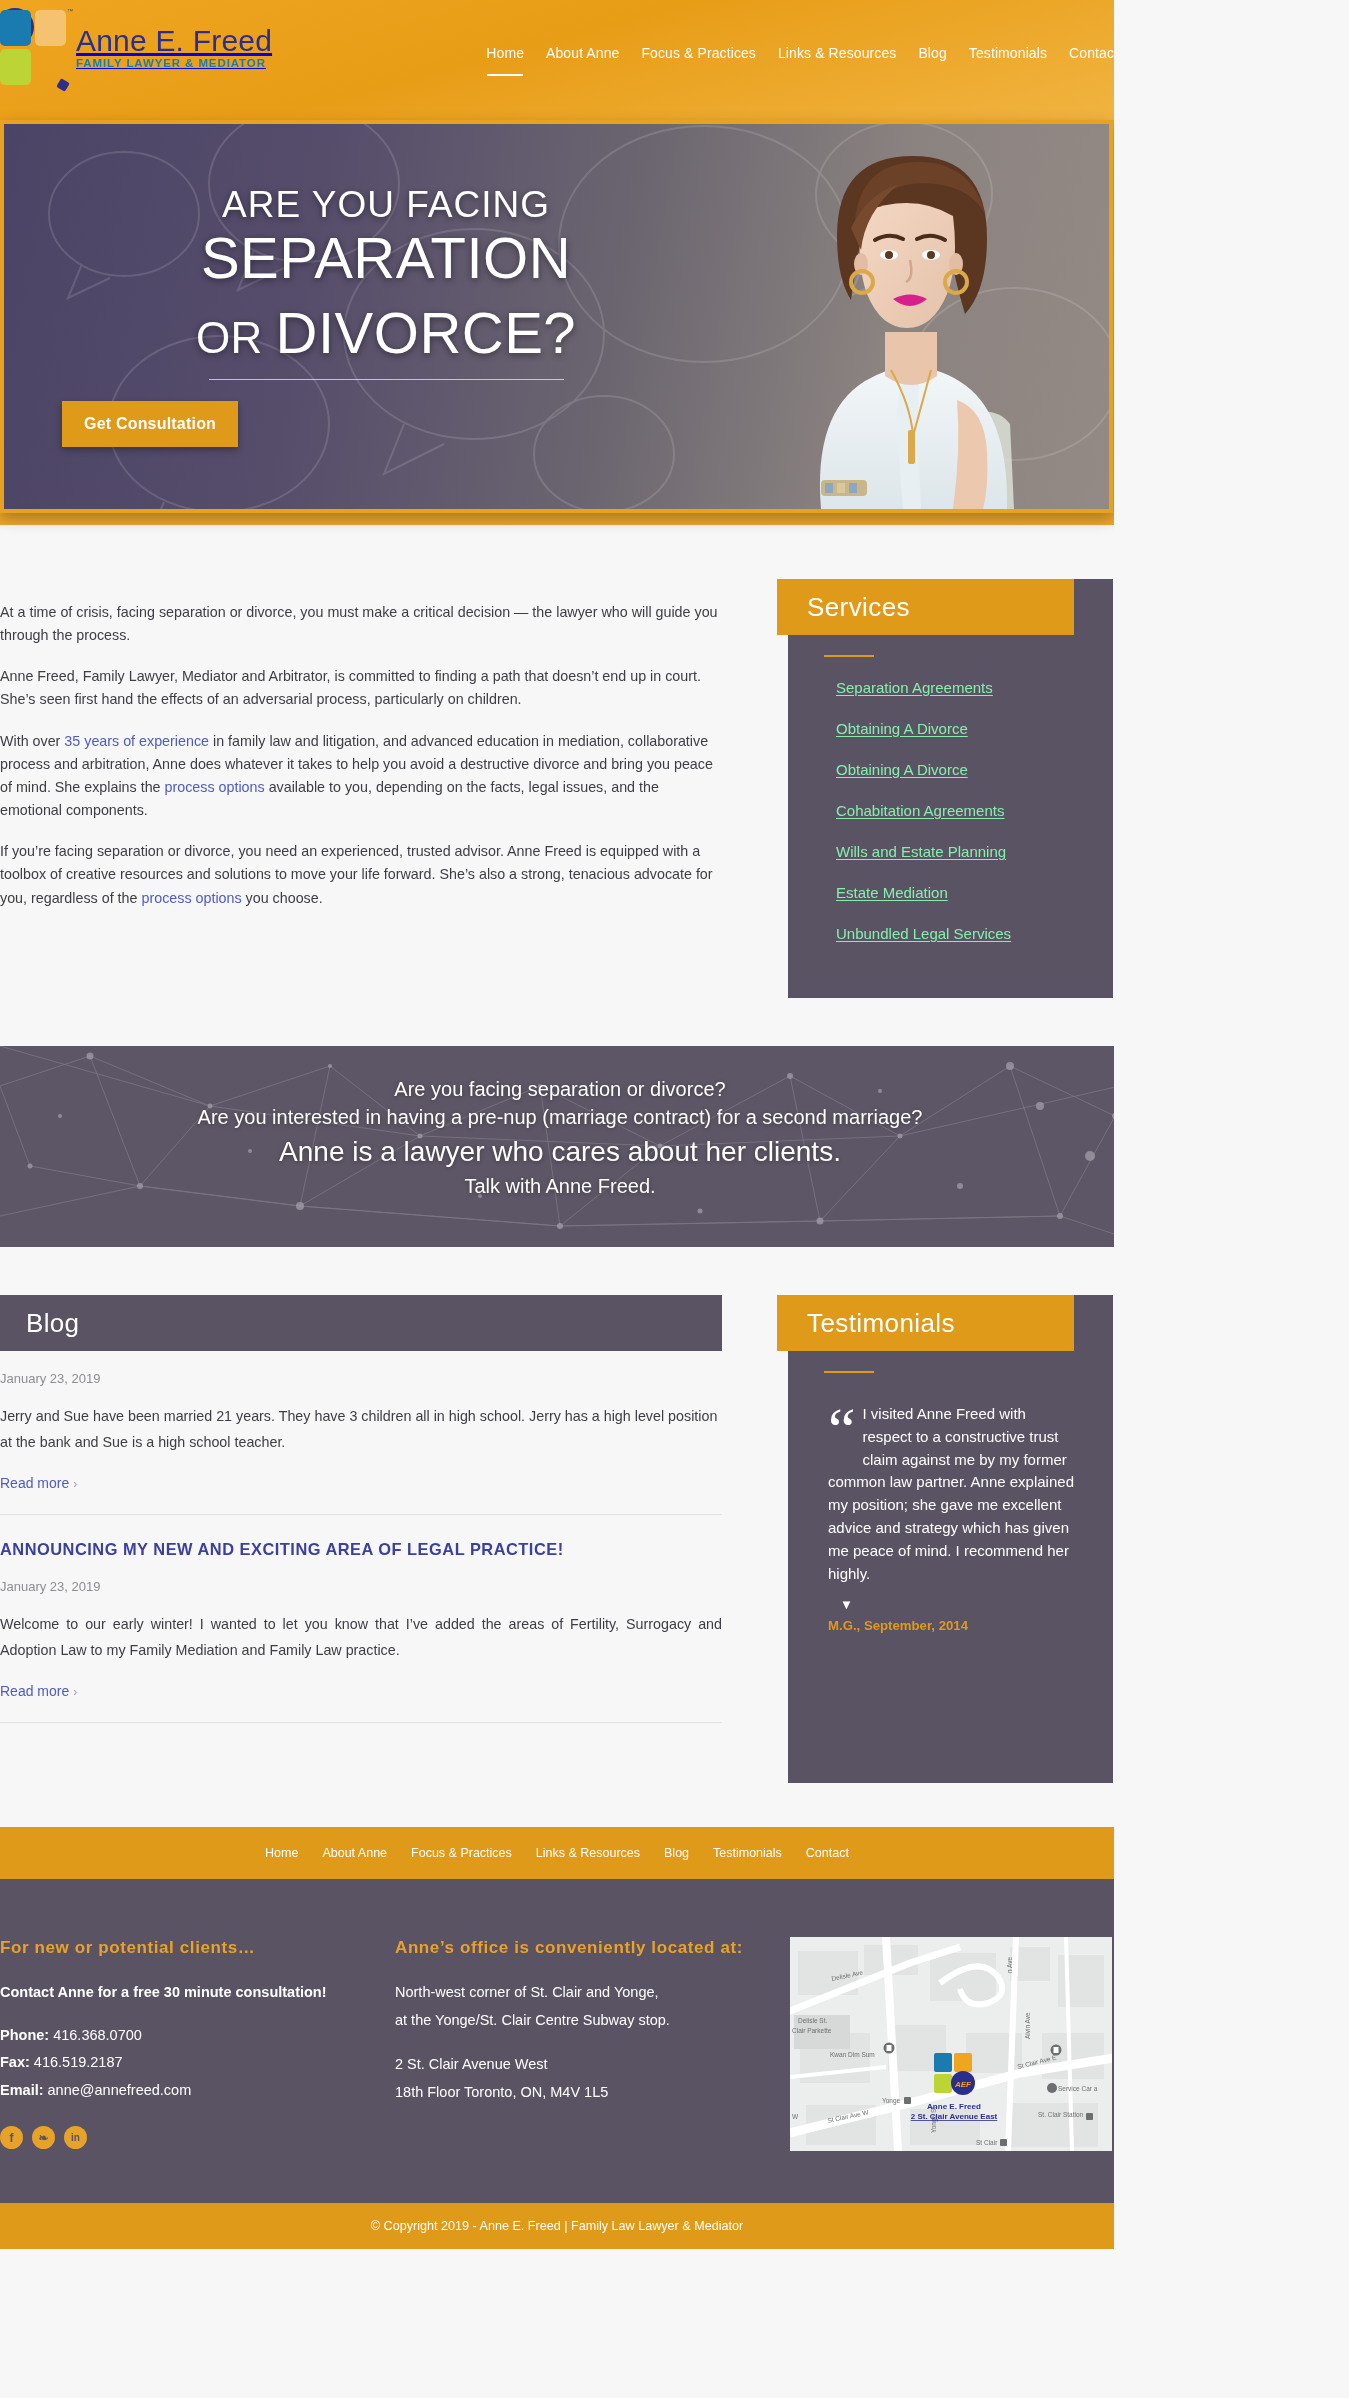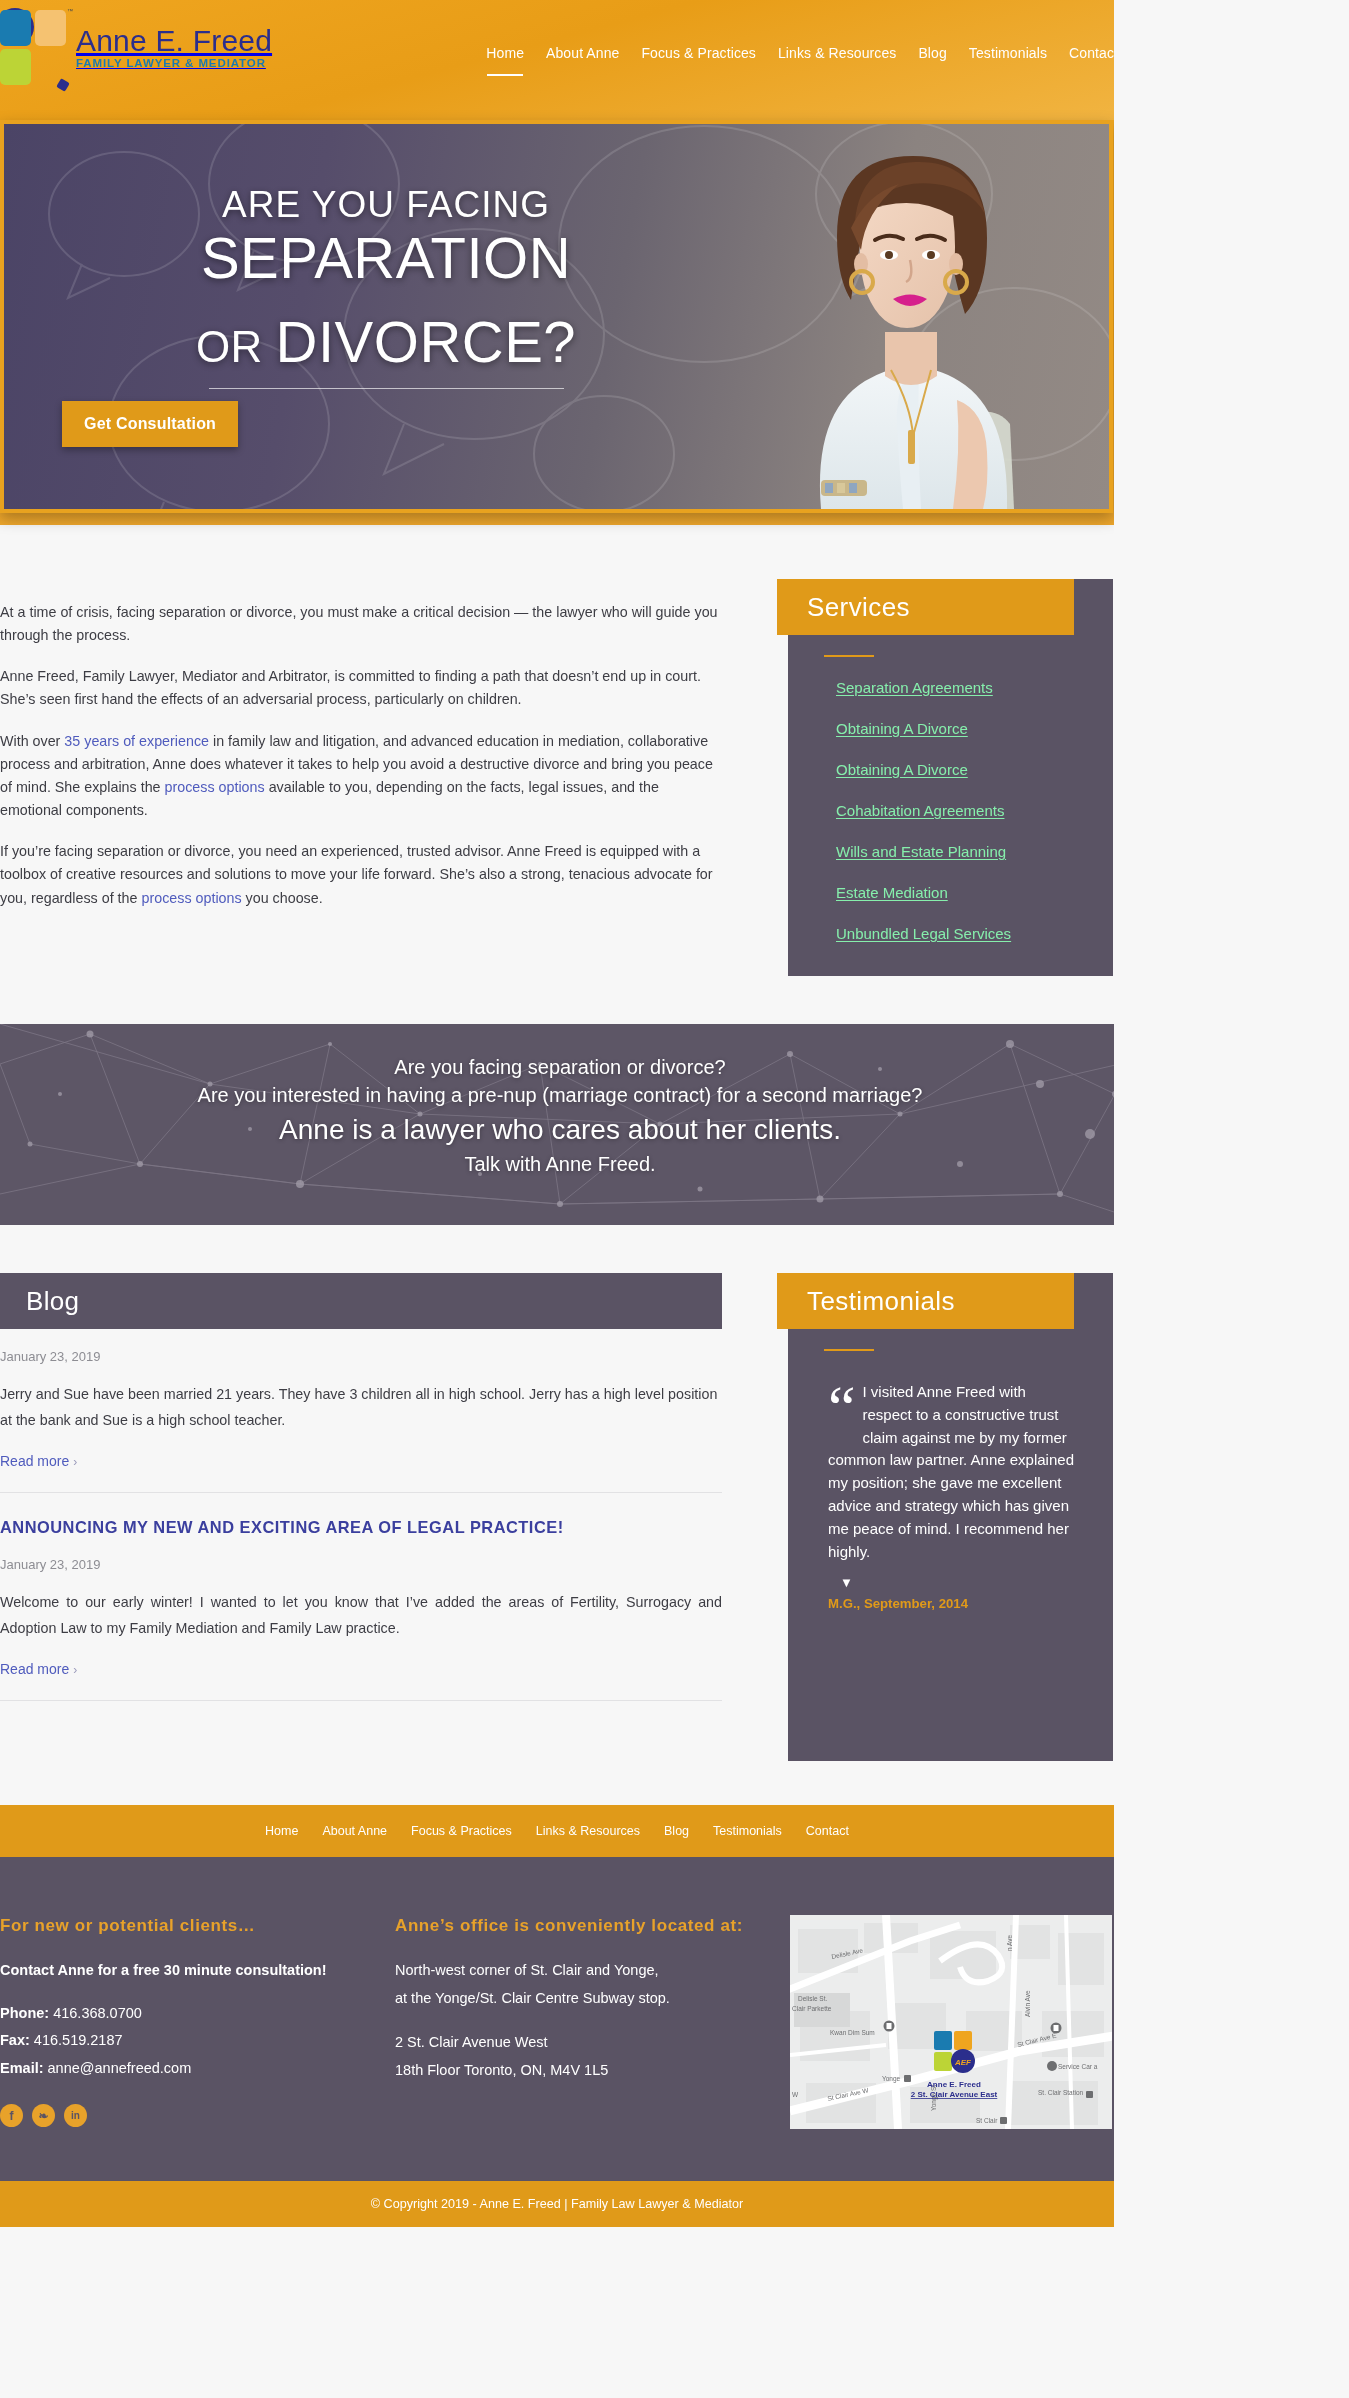--- a/index.html
+++ b/index.html
@@ -58,21 +58,21 @@
     position: absolute; inset: 0;
     background: linear-gradient(100deg,#4b4466 0%, #564d6b 28%, #6b6570 55%, #8b8380 78%, #938a85 100%);
   }
   .hero-bubbles { position: absolute; inset: 0; opacity: .13; }
   .hero-photo {
     position: absolute; right: 54px; bottom: 0; width: 330px; height: 385px;
   }
   .hero-text { position: absolute; left: 52px; top: 60px; width: 660px; text-align: center;}
   .h-line1 { color:#fff; font-size: 37px; letter-spacing: 1px; text-shadow: 0 2px 6px rgba(0,0,0,.45); }
   .h-line2 { color:#fff; font-size: 58px; letter-spacing: .5px; line-height: 1.05; margin-top:2px; text-shadow: 0 2px 7px rgba(0,0,0,.45);}
-  .h-line3 { color:#fff; font-size: 44px; letter-spacing: .5px; line-height: 1.12; margin-top: 21px; text-shadow: 0 2px 7px rgba(0,0,0,.45);}
+  .h-line3 { color:#fff; font-size: 44px; letter-spacing: .5px; line-height: 1.12; margin-top: 12px; text-shadow: 0 2px 7px rgba(0,0,0,.45);}
   .h-line3 .big { font-size: 58px; }
   .h-rule { width: 355px; height: 1px; background: rgba(255,255,255,.65); margin: 13px auto 0; }
   .hero-btn {
     position: absolute; left: 58px; bottom: 62px;
     background: #e09a19; color: #fff; border: none;
     font-family: "Liberation Sans", sans-serif;
     font-size: 16px; font-weight: 700; padding: 14px 22px; cursor: pointer;
     box-shadow: 0 3px 7px rgba(0,0,0,.32); letter-spacing:.2px;
   }
 
@@ -83,21 +83,21 @@
 
   .bar-title {
     background: #5a5364; color: #fff; height: 56px; display: flex; align-items: center;
     padding-left: 26px; font-size: 26px; letter-spacing: .3px;
   }
   .body-p { font-size: 14.3px; line-height: 1.62; color: #3d3d44; margin-top: 18px; }
   .body-p:first-of-type { margin-top: 22px; }
   .body-p a { color: #4f5bbd; text-decoration: none; }
 
   
-  .panel { background: #5a5364; padding-bottom: 10px; position: relative; }
+  .panel { background: #5a5364; padding-bottom: 32px; position: relative; }
   .panel-head {
     background: #e09a19; color: #fff; height: 56px; display: flex; align-items: center;
     padding-left: 30px; font-size: 26px; letter-spacing: .4px;
     width: 297px; margin-left: -11px;
   }
   .panel-rule { width: 50px; height: 2px; background: #e09a19; margin: 20px 0 0 36px; }
   .svc-list { list-style: none; margin: 22px 0 0 48px; }
   .svc-list li { margin-bottom: 23px; }
   .svc-list a { color: #86efac; font-size: 15px; text-decoration: underline; text-underline-offset: 2px; }
 

